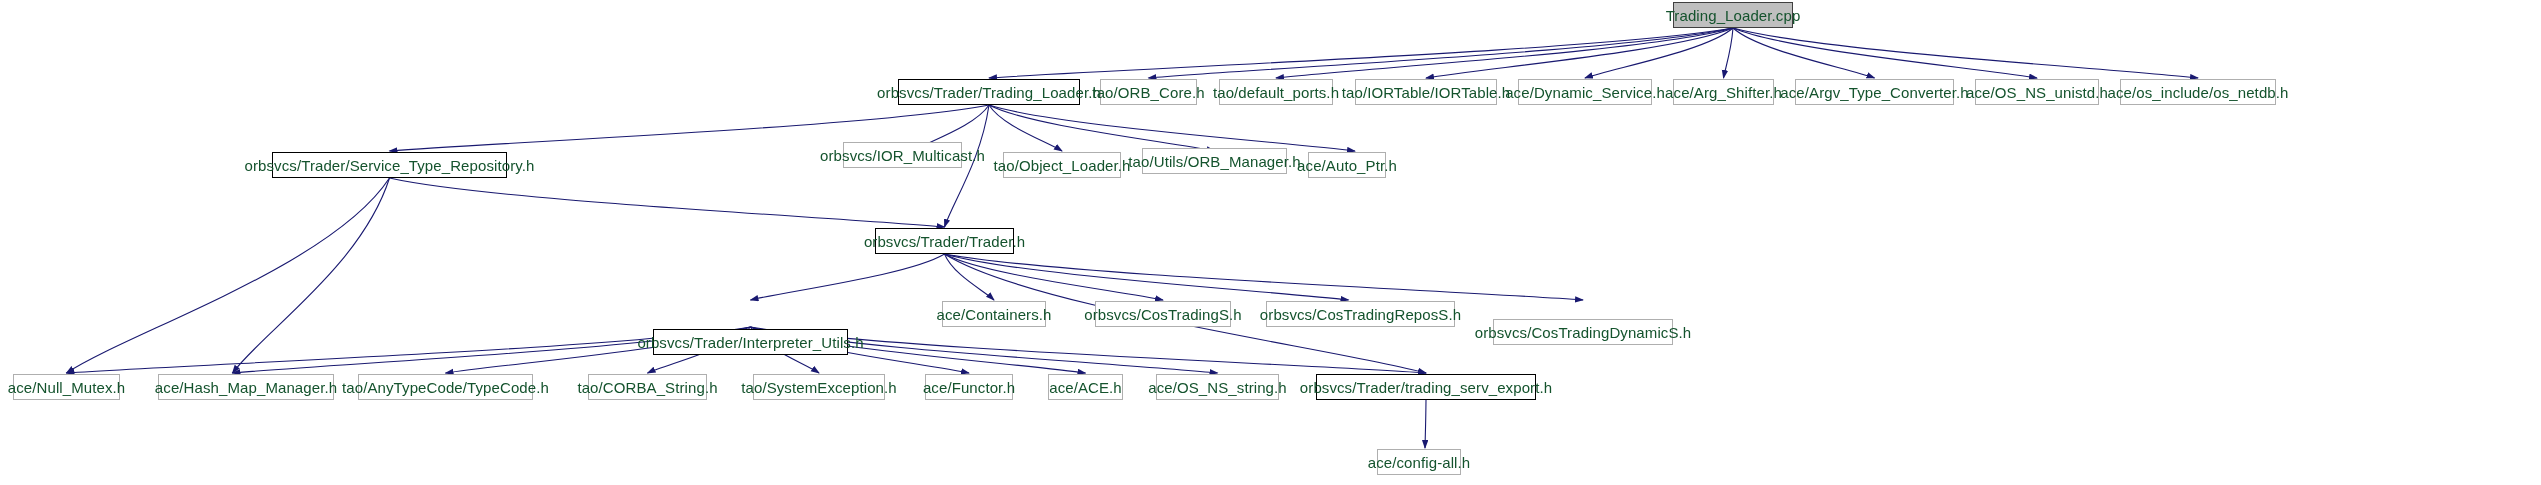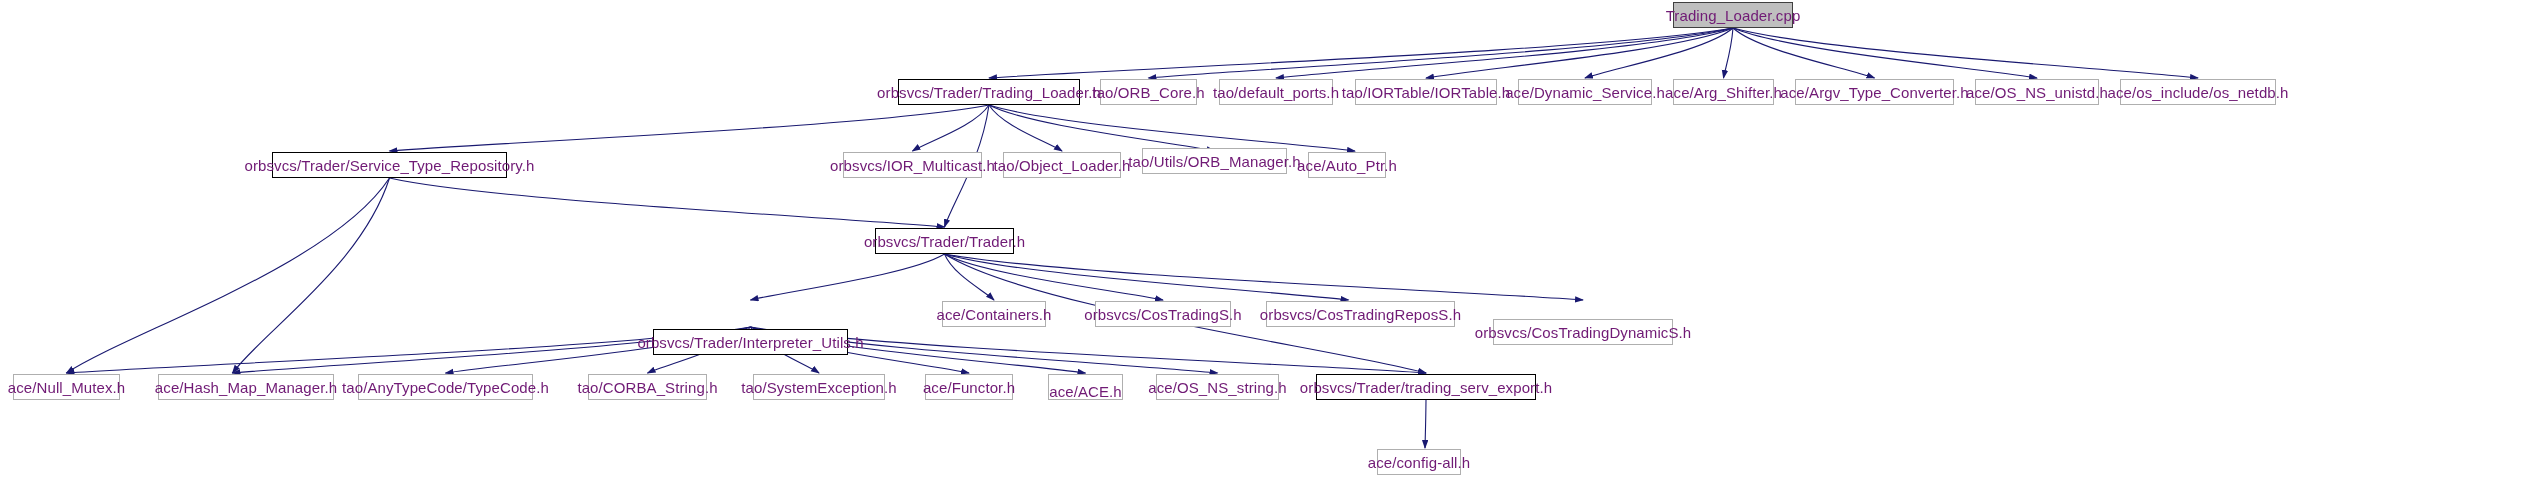--- a/index.html
+++ b/index.html
@@ -28,21 +28,21 @@
   }
   .node {
     position: absolute;
     box-sizing: border-box;
     display: flex;
     align-items: center;
     justify-content: center;
     height: 26px;
     border: 1px solid #afafaf;
     background: #ffffff;
-    color: #701a75;
+    color: #14532d;
     font-size: 15px;
     line-height: 1;
     white-space: nowrap;
     padding: 0 9px;
     letter-spacing: 0.1px;
     z-index: 2;
   }
   .node.root {
     background: #bfbfbf;
     border: 1px solid #404040;
@@ -129,21 +129,21 @@
       </div>
       <div class="node" style="left: 1975px; top: 79px; width: 124px;">
         <span class="node-label">ace/OS_NS_unistd.h</span>
       </div>
       <div class="node" style="left: 2120px; top: 79px; width: 156px;">
         <span class="node-label">ace/os_include/os_netdb.h</span>
       </div>
       <div class="node strong" style="left: 272px; top: 152px; width: 235px;">
         <span class="node-label">orbsvcs/Trader/Service_Type_Repository.h</span>
       </div>
-      <div class="node" style="left: 843px; top: 152px; width: 139px;">
+      <div class="node" style="left: 843px; top: 142px; width: 119px;">
         <span class="node-label">orbsvcs/IOR_Multicast.h</span>
       </div>
       <div class="node" style="left: 1003px; top: 152px; width: 118px;">
         <span class="node-label">tao/Object_Loader.h</span>
       </div>
       <div class="node" style="left: 1142px; top: 148px; width: 145px;">
         <span class="node-label">tao/Utils/ORB_Manager.h</span>
       </div>
       <div class="node" style="left: 1308px; top: 152px; width: 78px;">
         <span class="node-label">ace/Auto_Ptr.h</span>
@@ -177,21 +177,21 @@
       </div>
       <div class="node" style="left: 588px; top: 374px; width: 119px;">
         <span class="node-label">tao/CORBA_String.h</span>
       </div>
       <div class="node" style="left: 753px; top: 374px; width: 132px;">
         <span class="node-label">tao/SystemException.h</span>
       </div>
       <div class="node" style="left: 925px; top: 374px; width: 88px;">
         <span class="node-label">ace/Functor.h</span>
       </div>
-      <div class="node" style="left: 1048px; top: 374px; width: 75px; align-items: flex-end;">
+      <div class="node" style="left: 1048px; top: 374px; width: 75px;">
         <span class="node-label">ace/ACE.h</span>
       </div>
       <div class="node" style="left: 1156px; top: 374px; width: 123px;">
         <span class="node-label">ace/OS_NS_string.h</span>
       </div>
       <div class="node strong" style="left: 1316px; top: 374px; width: 220px;">
         <span class="node-label">orbsvcs/Trader/trading_serv_export.h</span>
       </div>
       <div class="node" style="left: 1377px; top: 449px; width: 84px;">
         <span class="node-label">ace/config-all.h</span>

